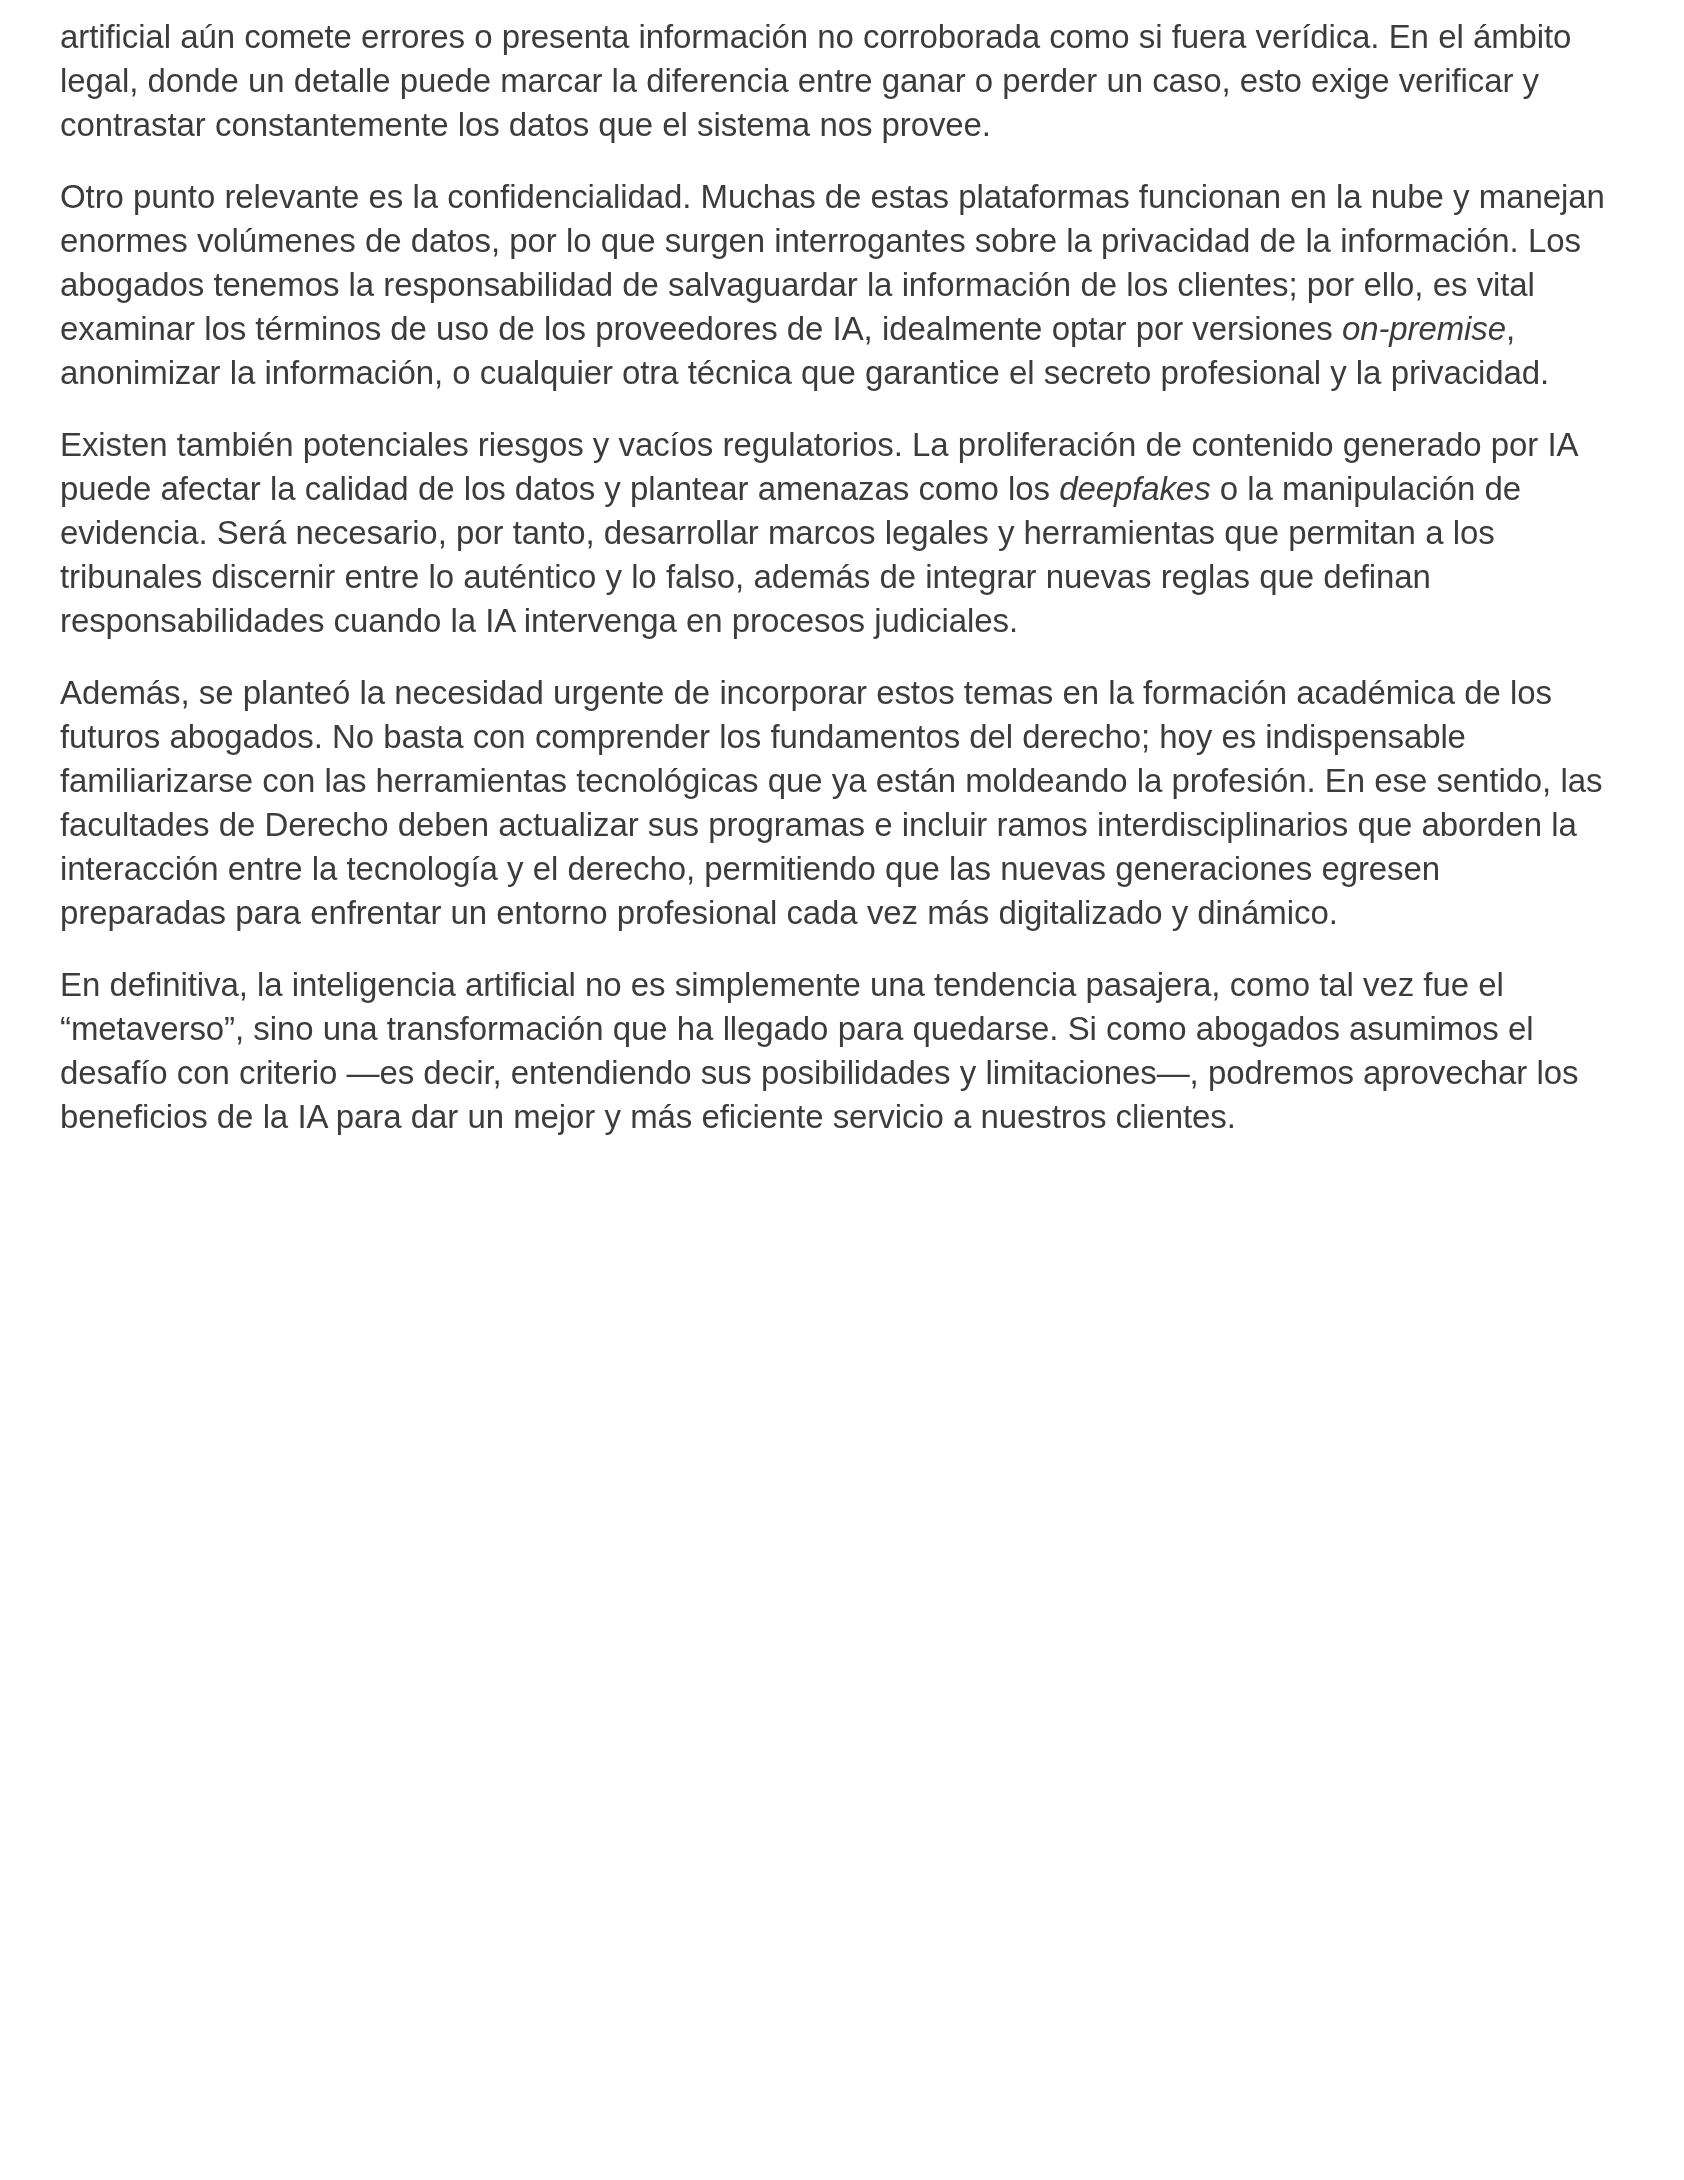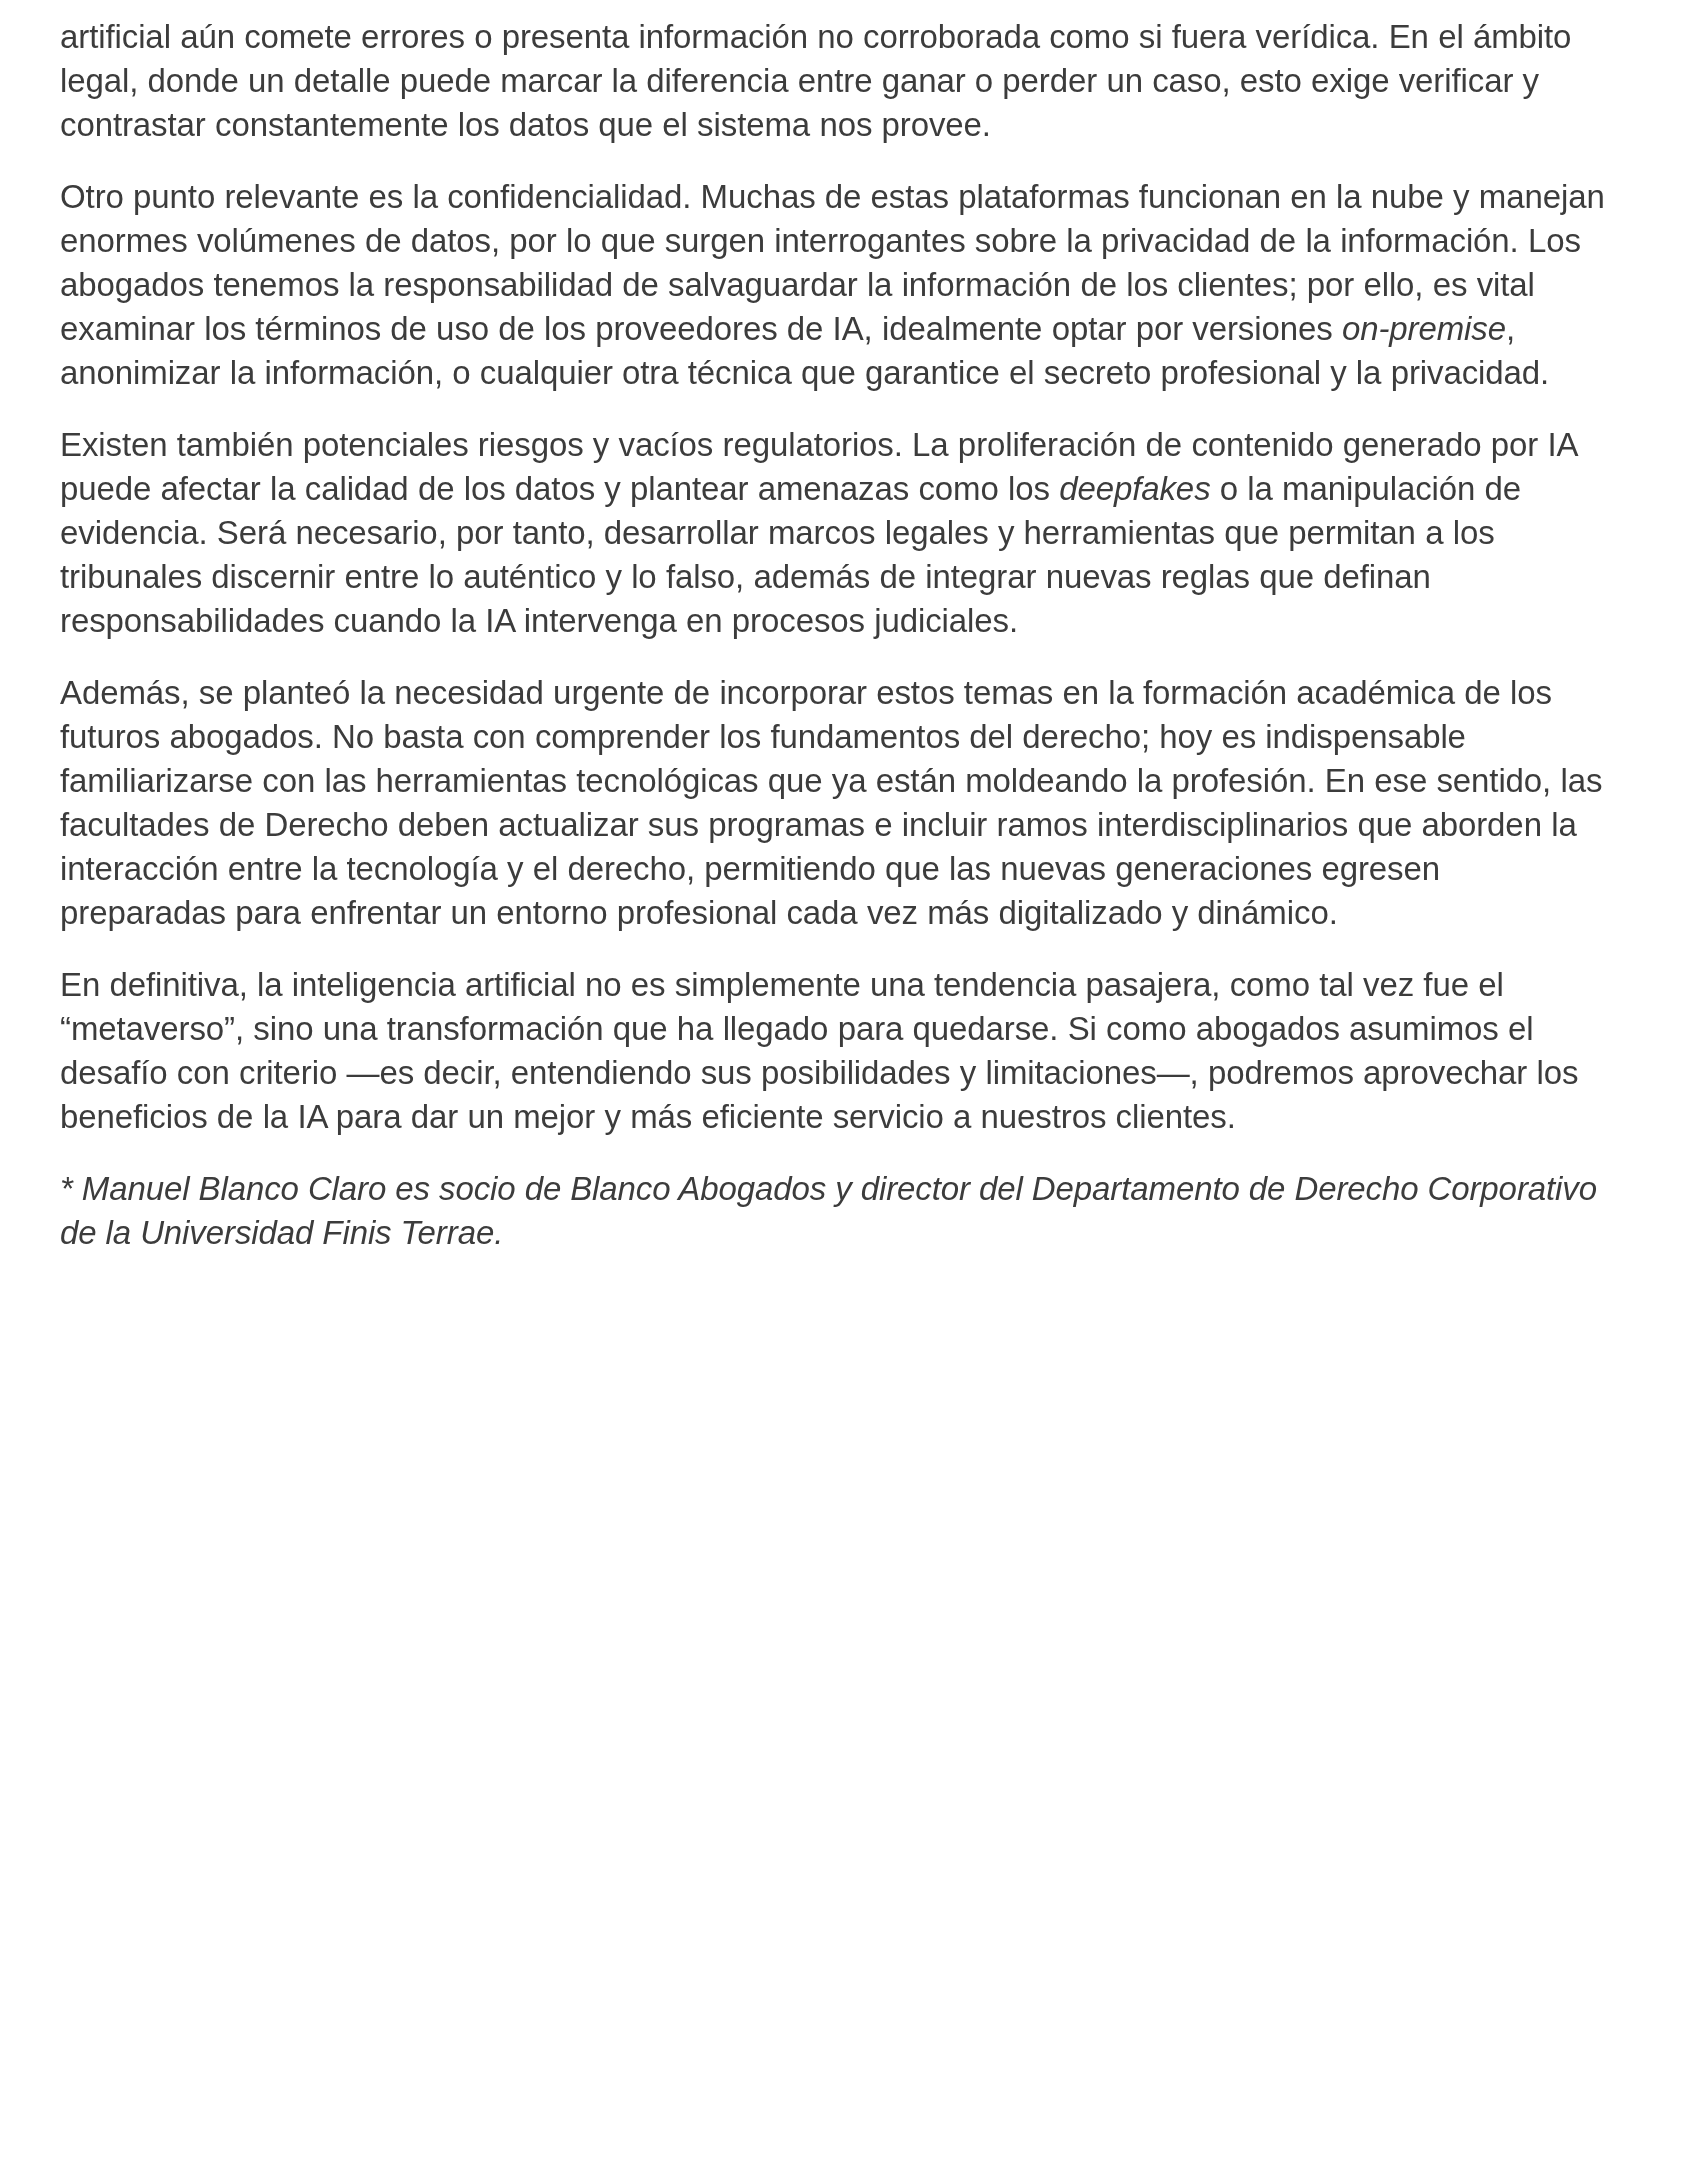--- a/index.html
+++ b/index.html
@@ -79,17 +79,16 @@
     </p>
 
     <p class="para">
       <span>Además, se planteó la necesidad urgente de incorporar estos temas en la formación académica de los futuros abogados. No basta con comprender los fundamentos del derecho; hoy es indispensable familiarizarse con las herramientas tecnológicas que ya están moldeando la profesión. En ese sentido, las facultades de Derecho deben actualizar sus programas e incluir ramos interdisciplinarios que aborden la interacción entre la tecnología y el derecho, permitiendo que las nuevas generaciones egresen preparadas para enfrentar un entorno profesional cada vez más digitalizado y dinámico.</span>
     </p>
 
     <p class="para">
       <span>En definitiva, la inteligencia artificial no es simplemente una tendencia pasajera, como tal vez fue el “metaverso”, sino una transformación que ha llegado para quedarse. Si como abogados asumimos el desafío con criterio —es decir, entendiendo sus posibilidades y limitaciones—, podremos aprovechar los beneficios de la IA para dar un mejor y más eficiente servicio a nuestros clientes.</span>
     </p>
 
-    <p class="attribution">* Manuel Blanco Claro es socio de Blanco Abogados y director del Departamento de Derecho Corporativo de la Universidad Finis Terrae.</p>
 
   </div>
 </div>
 
 
 </body></html>

